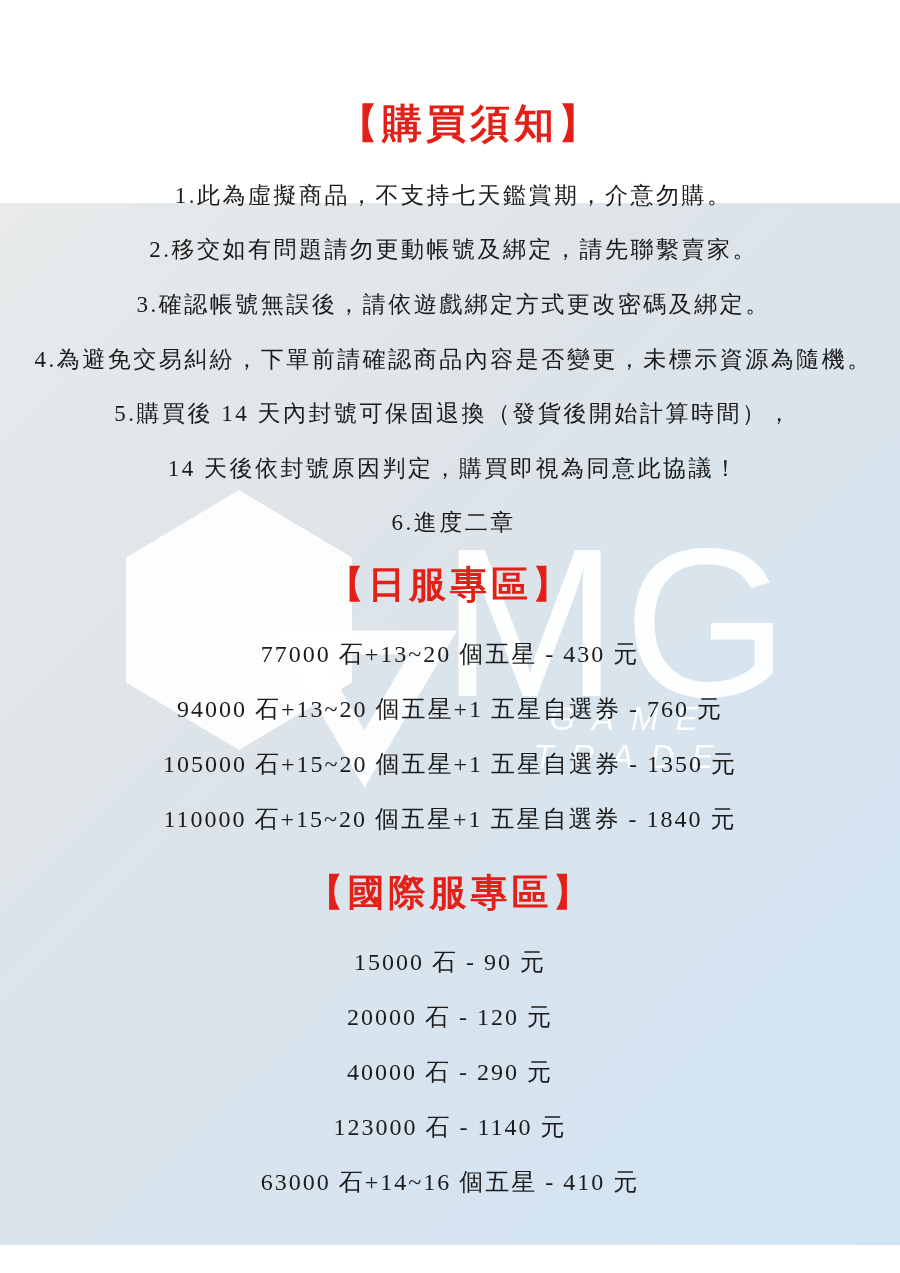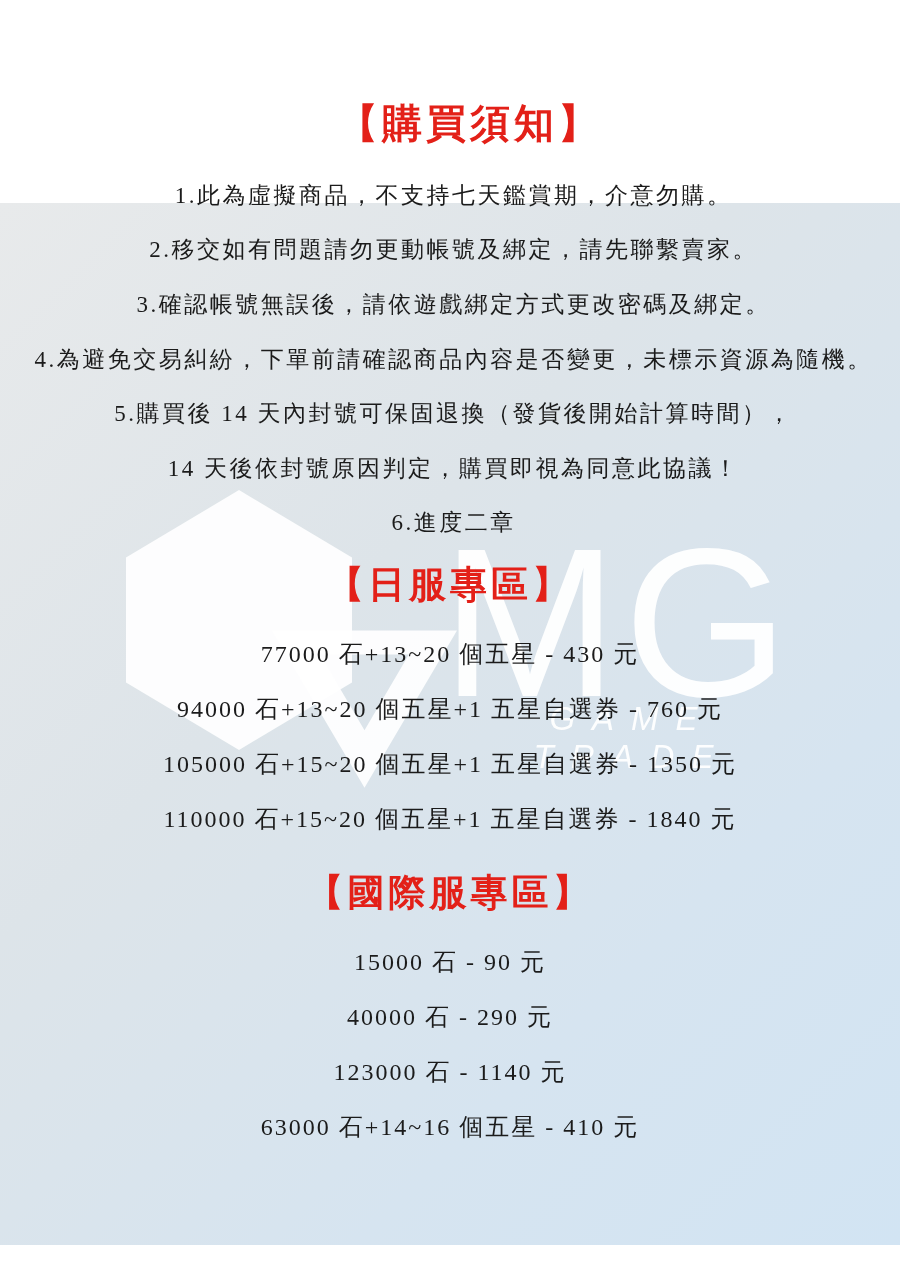--- a/index.html
+++ b/index.html
@@ -153,19 +153,20 @@
     <div class="price-list">
       <div class="price-line">77000 石+13~20 個五星 - 430 元</div>
       <div class="price-line">94000 石+13~20 個五星+1 五星自選券 - 760 元</div>
       <div class="price-line">105000 石+15~20 個五星+1 五星自選券 - 1350 元</div>
       <div class="price-line">110000 石+15~20 個五星+1 五星自選券 - 1840 元</div>
     </div>
 
     <div class="section-heading heading-global">【國際服專區】</div>
     <div class="price-list">
       <div class="price-line">15000 石 - 90 元</div>
+      <div class="price-line">20000 石 - 120 元</div>
       <div class="price-line">40000 石 - 290 元</div>
       <div class="price-line">123000 石 - 1140 元</div>
       <div class="price-line">63000 石+14~16 個五星 - 410 元</div>
     </div>
 
   </div>
 </div>
 
 </body></html>

